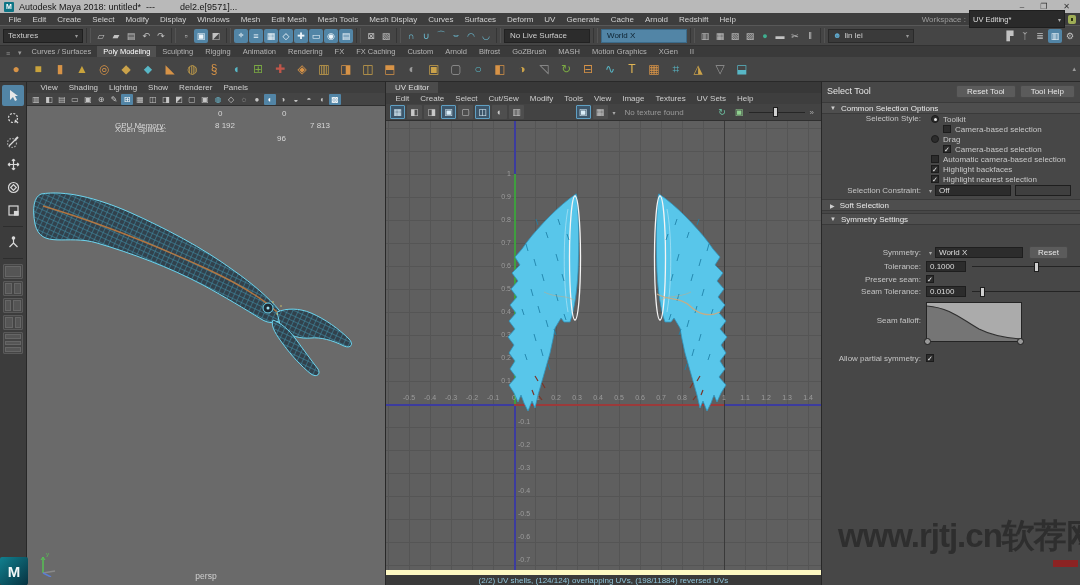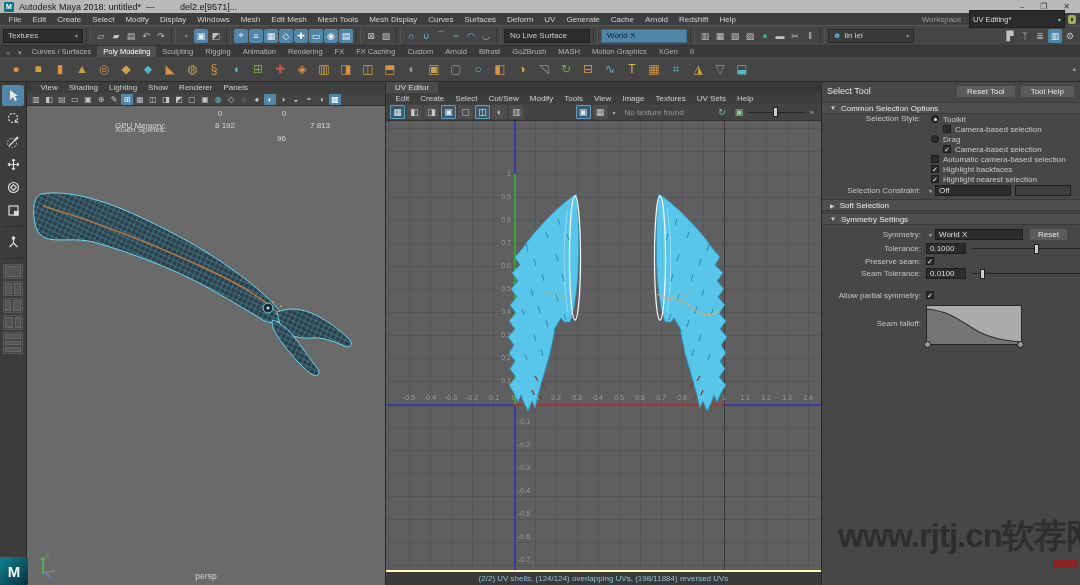--- a/index.html
+++ b/index.html
@@ -82,21 +82,21 @@
     background-image:repeating-linear-gradient(to right,#555 0 1px,transparent 1px 21px),
                      repeating-linear-gradient(to bottom,#555 0 1px,transparent 1px 23px);
     background-position:2px 7px}
   .axis-h{position:absolute;left:0;right:0;top:283px;height:2px;background:#3c3c9e}
   .axis-h-red{position:absolute;left:128px;width:210px;top:283px;height:2px;background:#9b3a3a}
   .axis-v{position:absolute;top:0;bottom:0;left:128px;width:2px;background:#3c3c9e}
   .axis-v-green{position:absolute;left:128px;width:2px;top:53px;height:230px;background:#3f9e3f}
   .u1line{position:absolute;top:0;bottom:0;left:338px;width:1px;background:#3a3a3a}
   .axl{position:absolute;font-size:7px;color:#9c9c9c}
   .uvshells{position:absolute;inset:0}
-  .uvstatus{height:15px;background:#3a3a3a;display:flex;align-items:center;justify-content:center;font-size:8px;color:#8fc3d8;border-top:2px solid #fef9c3}
+  .uvstatus{height:15px;background:#3a3a3a;display:flex;align-items:center;justify-content:center;font-size:8px;color:#8fc3d8;border-top:5px solid #fef9c3}
 
   
   .rightpanel{width:258px;background:#474747;display:flex;flex-direction:column;font-size:8px;color:#c9c9c9}
   .rp-tabs{height:12px;background:#383838;display:flex;font-size:8px;color:#b8b8b8}
   .rp-tab{padding:0 9px;display:flex;align-items:center;background:#3f3f3f;border-right:1px solid #2e2e2e}
   .rp-tab.active{background:#4d4d4d;color:#fff}
   .rp-toolrow{height:18px;display:flex;align-items:center;padding:0 5px;gap:4px}
   .rp-toolname{font-size:9px;color:#e4e4e4;flex:1}
   .btn{background:#5b5b5b;border:1px solid #494949;border-radius:2px;height:13px;display:flex;align-items:center;justify-content:center;color:#e6e6e6;padding:0 10px}
   .sechdr{height:12px;background:#4e4e4e;border-top:1px solid #3a3a3a;border-bottom:1px solid #3a3a3a;display:flex;align-items:center;gap:5px;padding-left:8px;color:#e8e8e8;margin-top:2px}
@@ -595,21 +595,21 @@
       <div class="sechdr">
         <span class="tri">▶</span>
         <span>Soft Selection</span>
       </div>
 
       <div class="sechdr">
         <span class="tri">▼</span>
         <span>Symmetry Settings</span>
       </div>
 
-      <div class="rprow" style="margin-top:3px">
+      <div class="rprow" style="margin-top:21px">
         <span class="rplabel">Symmetry:</span>
         <span class="caret">▾</span>
         <span class="field" style="width:88px">World X</span>
         <span class="btn" style="margin-left:6px;padding:0 8px">Reset</span>
       </div>
 
       <div class="rprow">
         <span class="rplabel">Tolerance:</span>
         <span class="field" style="width:46px">0.1000</span>
         <span class="slider">
@@ -623,35 +623,35 @@
       </div>
 
       <div class="rprow">
         <span class="rplabel">Seam Tolerance:</span>
         <span class="field" style="width:46px">0.0100</span>
         <span class="slider">
             <span class="handle" style="left:8px"></span>
           </span>
       </div>
 
-      <div class="rprow" style="margin-top:10px">
-        <span class="rplabel">Allow partial symmetry:</span>
-        <span class="ctl checked"></span>
-      </div>
-
       <div class="rprow" style="margin-top:4px;align-items:flex-start">
         <span class="rplabel" style="margin-top:14px">Seam falloff:</span>
         <span class="falloff">
           <svg width="94" height="38" viewBox="0 0 94 38">
             <path d="M0,3 C24,5 34,16 52,26 C66,33 80,35 94,36 L94,38 L0,38 Z" fill="#757575"></path>
             <path d="M0,3 C24,5 34,16 52,26 C66,33 80,35 94,36" fill="none" stroke="#2f2f2f" stroke-width="1.2"></path>
           </svg>
           <span class="knob" style="left:-3px"></span>
           <span class="knob" style="right:-3px"></span>
         </span>
       </div>
+
+      <div class="rprow" style="margin-top:10px">
+        <span class="rplabel">Allow partial symmetry:</span>
+        <span class="ctl checked"></span>
+      </div>
     </div>
   </div>
 
   <div class="watermark">www.rjtj.cn软荐网</div>
   <div class="wm-red"></div>
   <div class="maya-logo">M</div>
 </div>
 
 </body></html>

